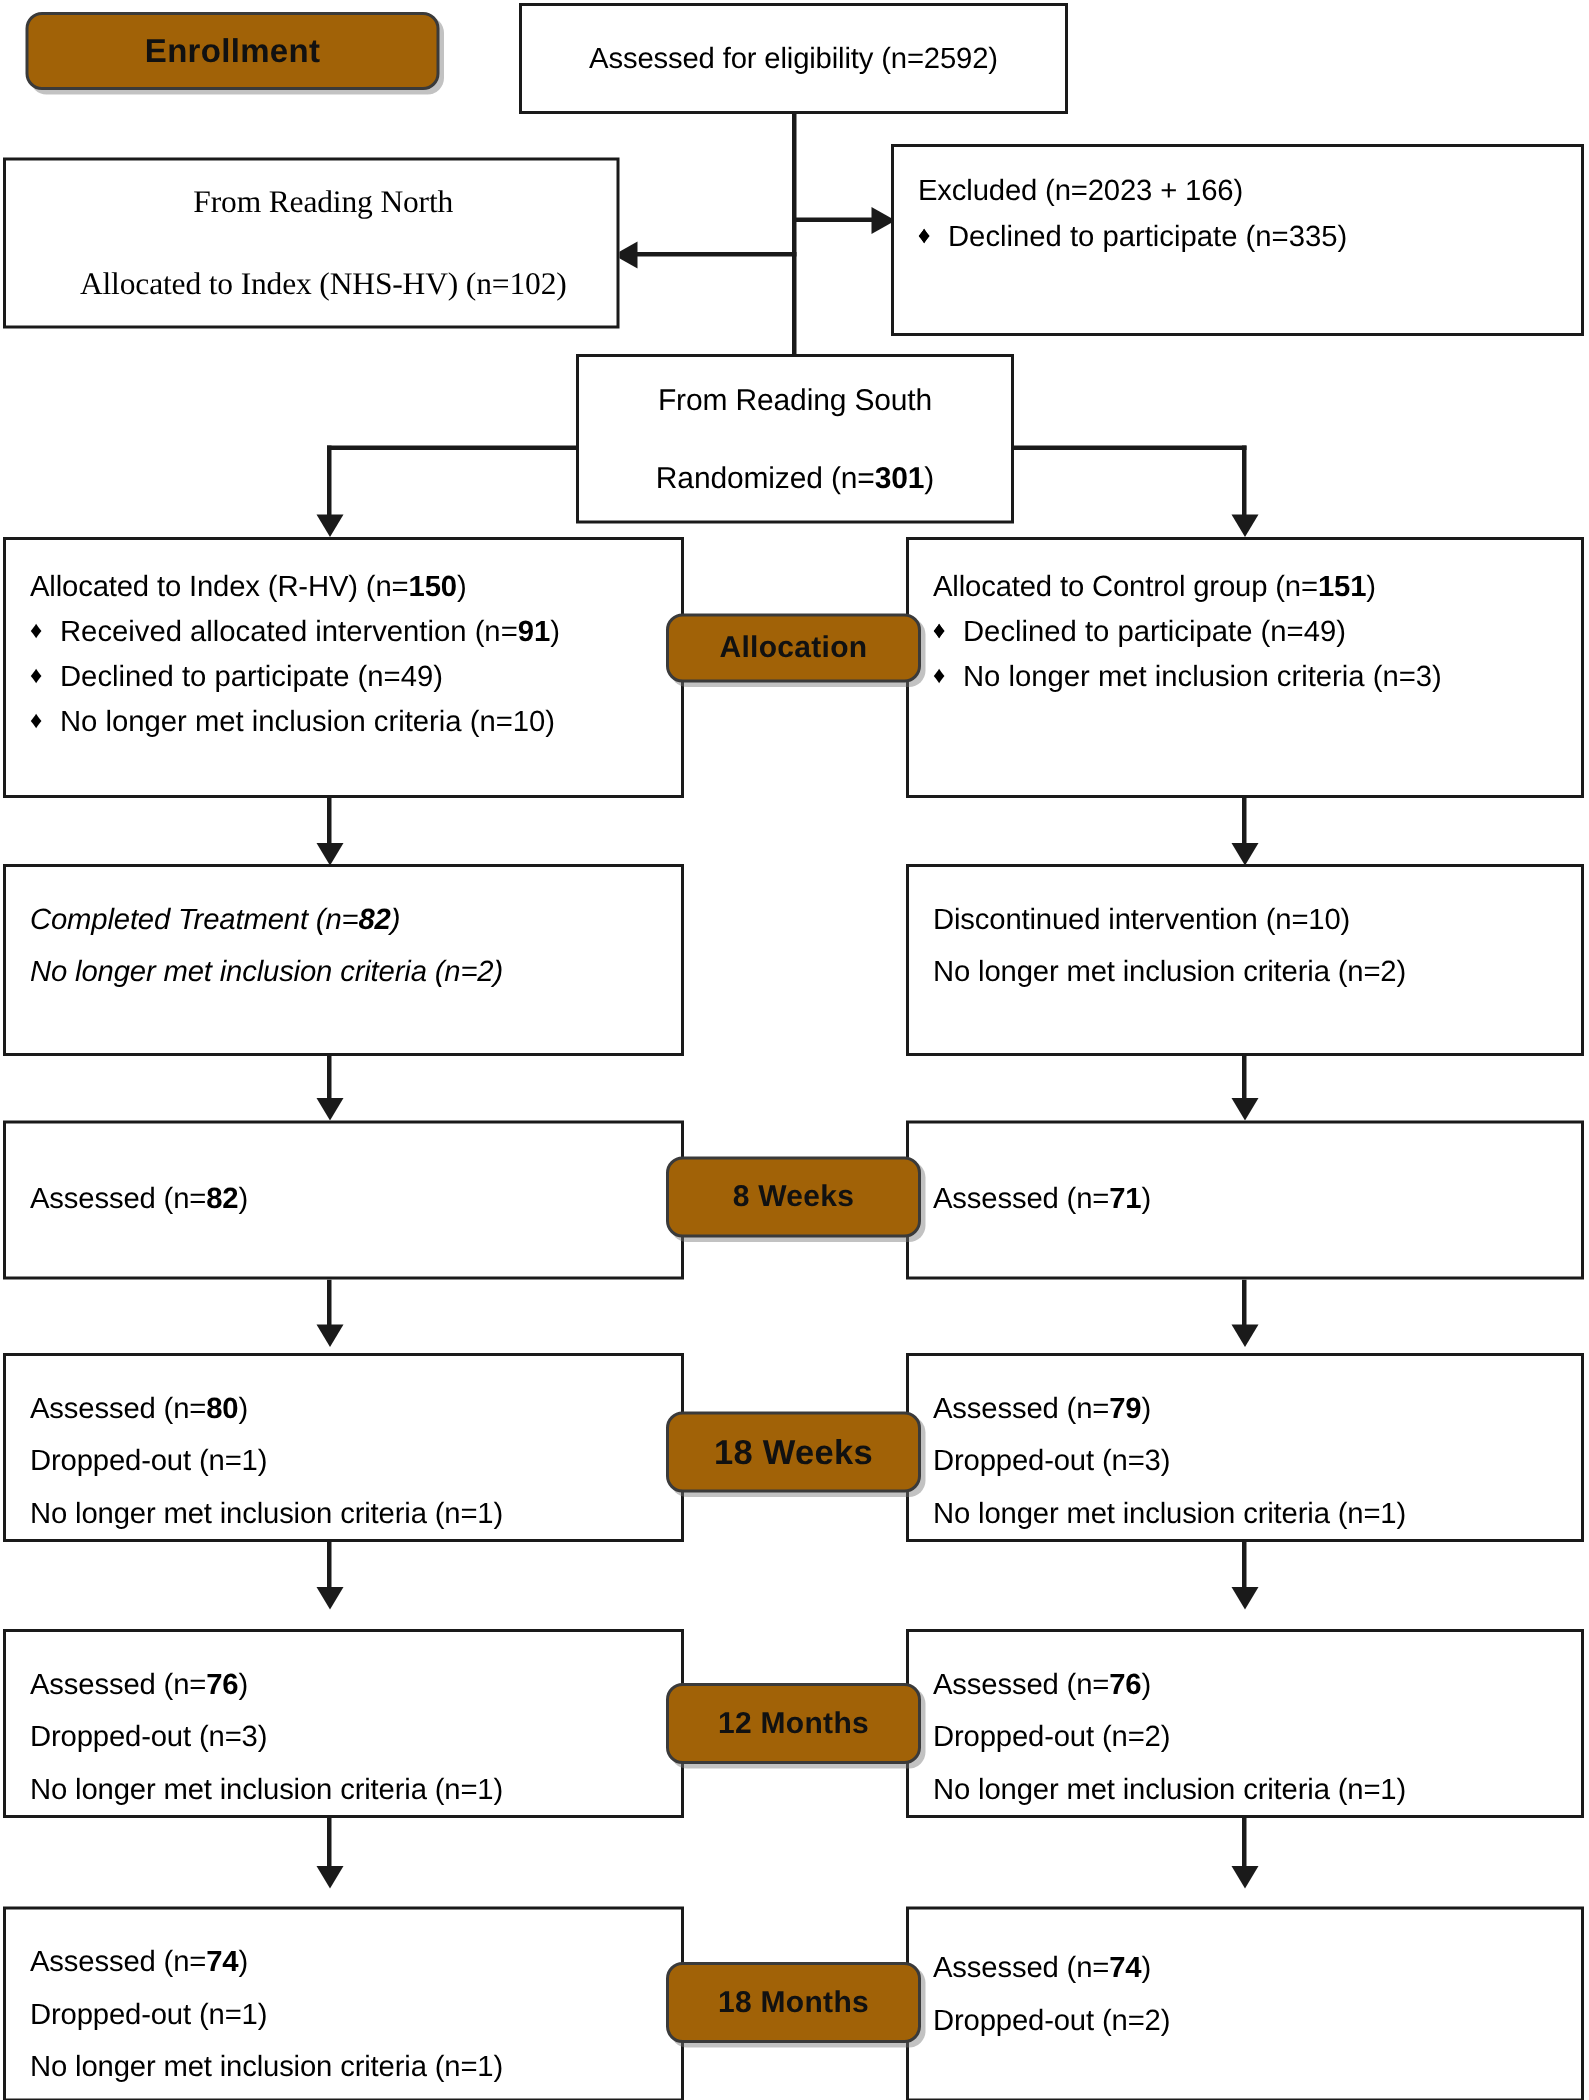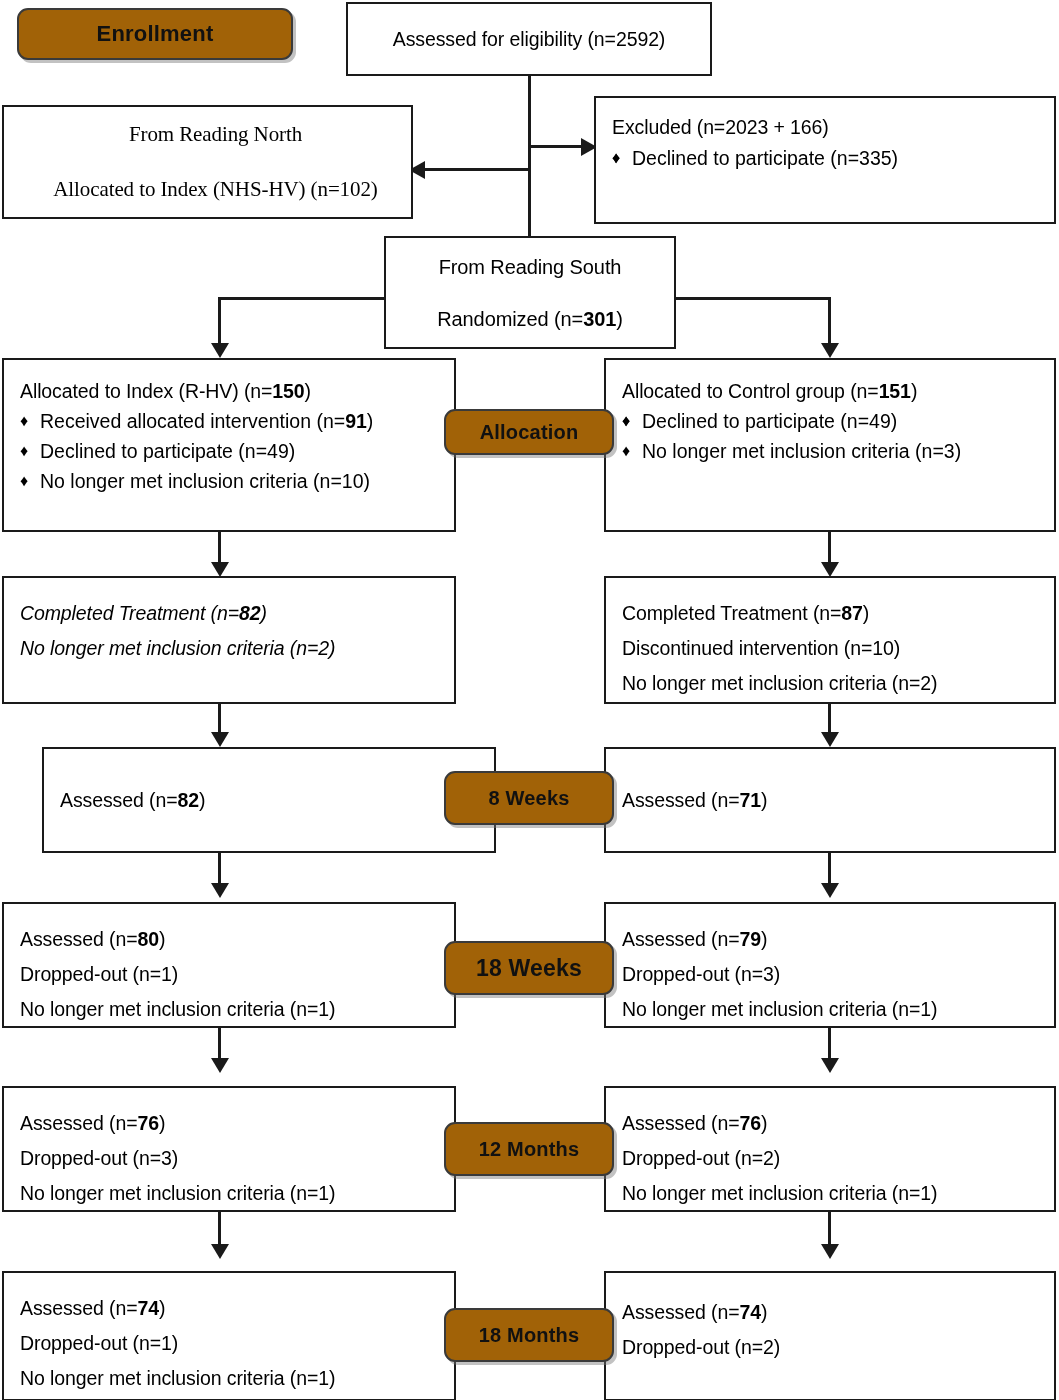--- a/index.html
+++ b/index.html
@@ -211,32 +211,31 @@
 
   <div class="box pad-left" style="left:2px;top:576px;width:454px;height:128px;">
     <div class="inner" style="top:18px;transform:none;font-style:italic;">
       <div class="line sp"><span>Completed Treatment (n=</span><span class="b">82</span><span>)</span></div>
       <div class="line sp">No longer met inclusion criteria (n=2)</div>
     </div>
   </div>
 
   <div class="box pad-left" style="left:604px;top:576px;width:452px;height:128px;">
     <div class="inner" style="top:18px;transform:none;">
-      <div class="line sp"><span>Completed Treatment (n=</span><span class="b">87</span><span>)</span></div>
       <div class="line sp">Discontinued intervention (n=10)</div>
       <div class="line sp">No longer met inclusion criteria (n=2)</div>
     </div>
   </div>
 
   <div class="vline" style="left:218px;top:704px;height:30px;"></div>
   <div class="arrow-down" style="left:210.5px;top:732px;"></div>
   <div class="vline" style="left:828px;top:704px;height:30px;"></div>
   <div class="arrow-down" style="left:820.5px;top:732px;"></div>
 
-  <div class="box pad-left" style="left:2px;top:747px;width:454px;height:106px;margin-left:40px;">
+  <div class="box pad-left" style="left:2px;top:747px;width:454px;height:106px;">
     <div class="inner">
       <div class="line sp"><span>Assessed (n=</span><span class="b">82</span><span>)</span></div>
     </div>
   </div>
 
   <div class="box pad-left" style="left:604px;top:747px;width:452px;height:106px;">
     <div class="inner">
       <div class="line sp"><span>Assessed (n=</span><span class="b">71</span><span>)</span></div>
     </div>
   </div>

